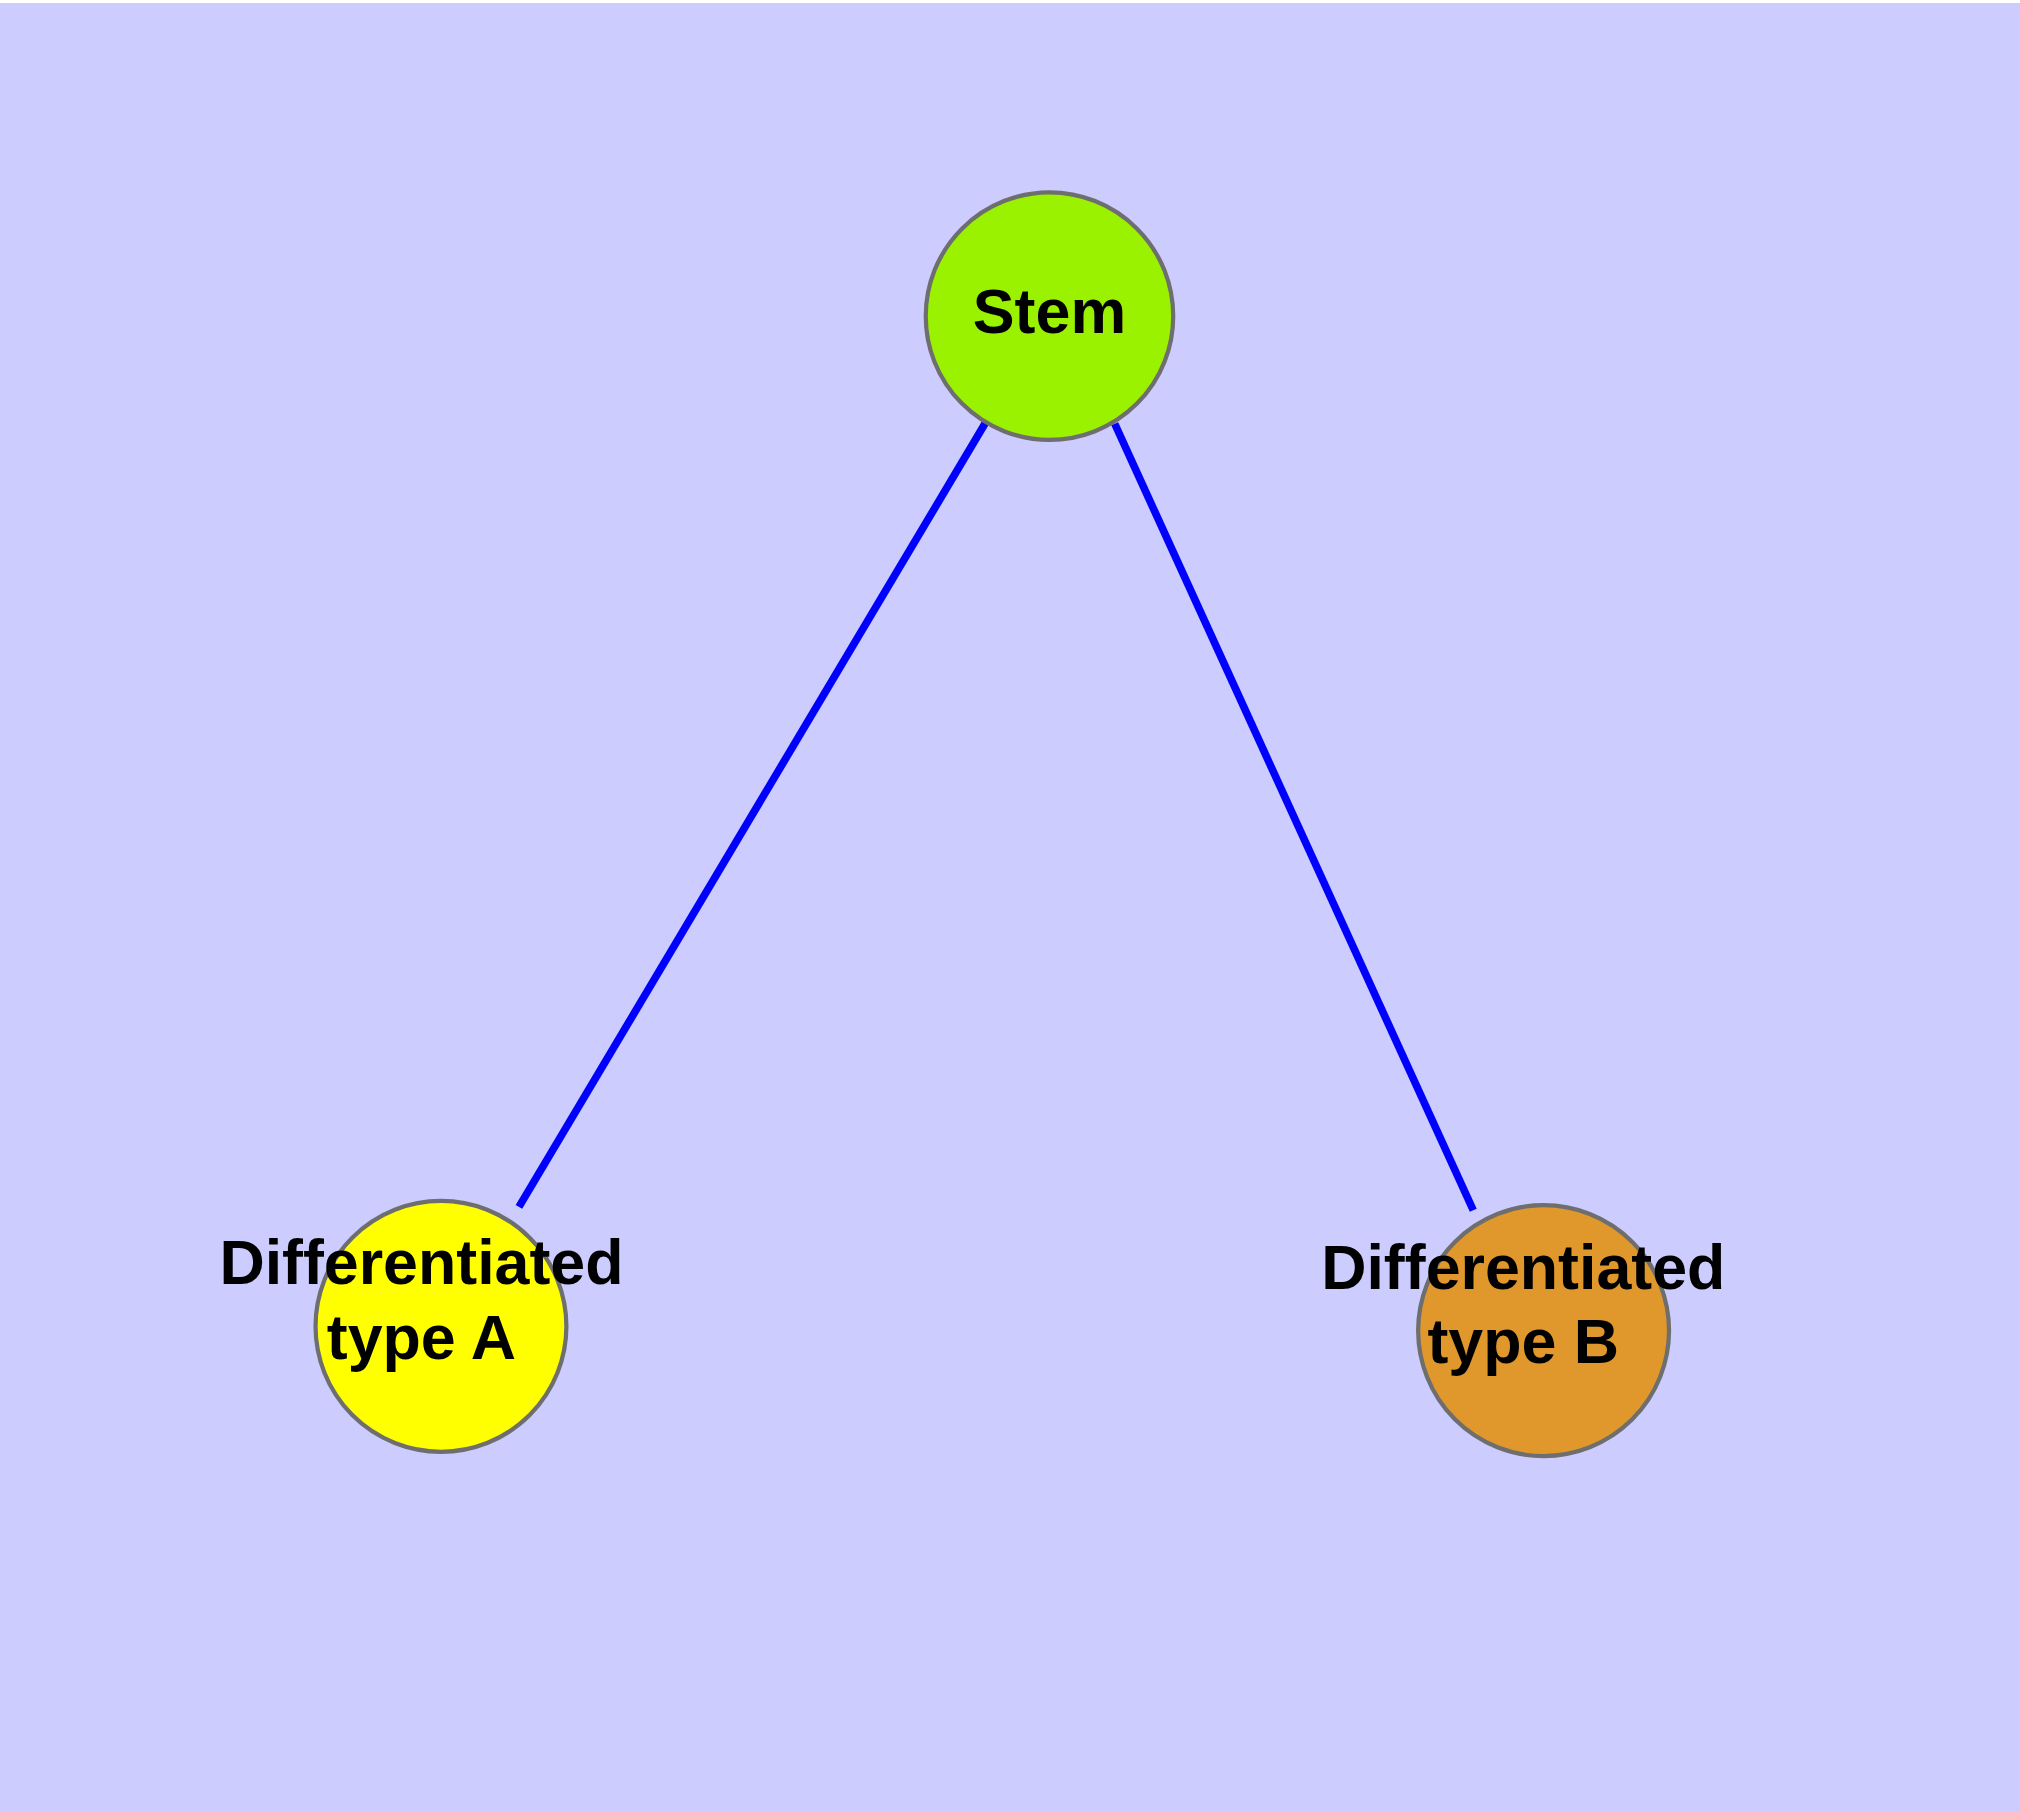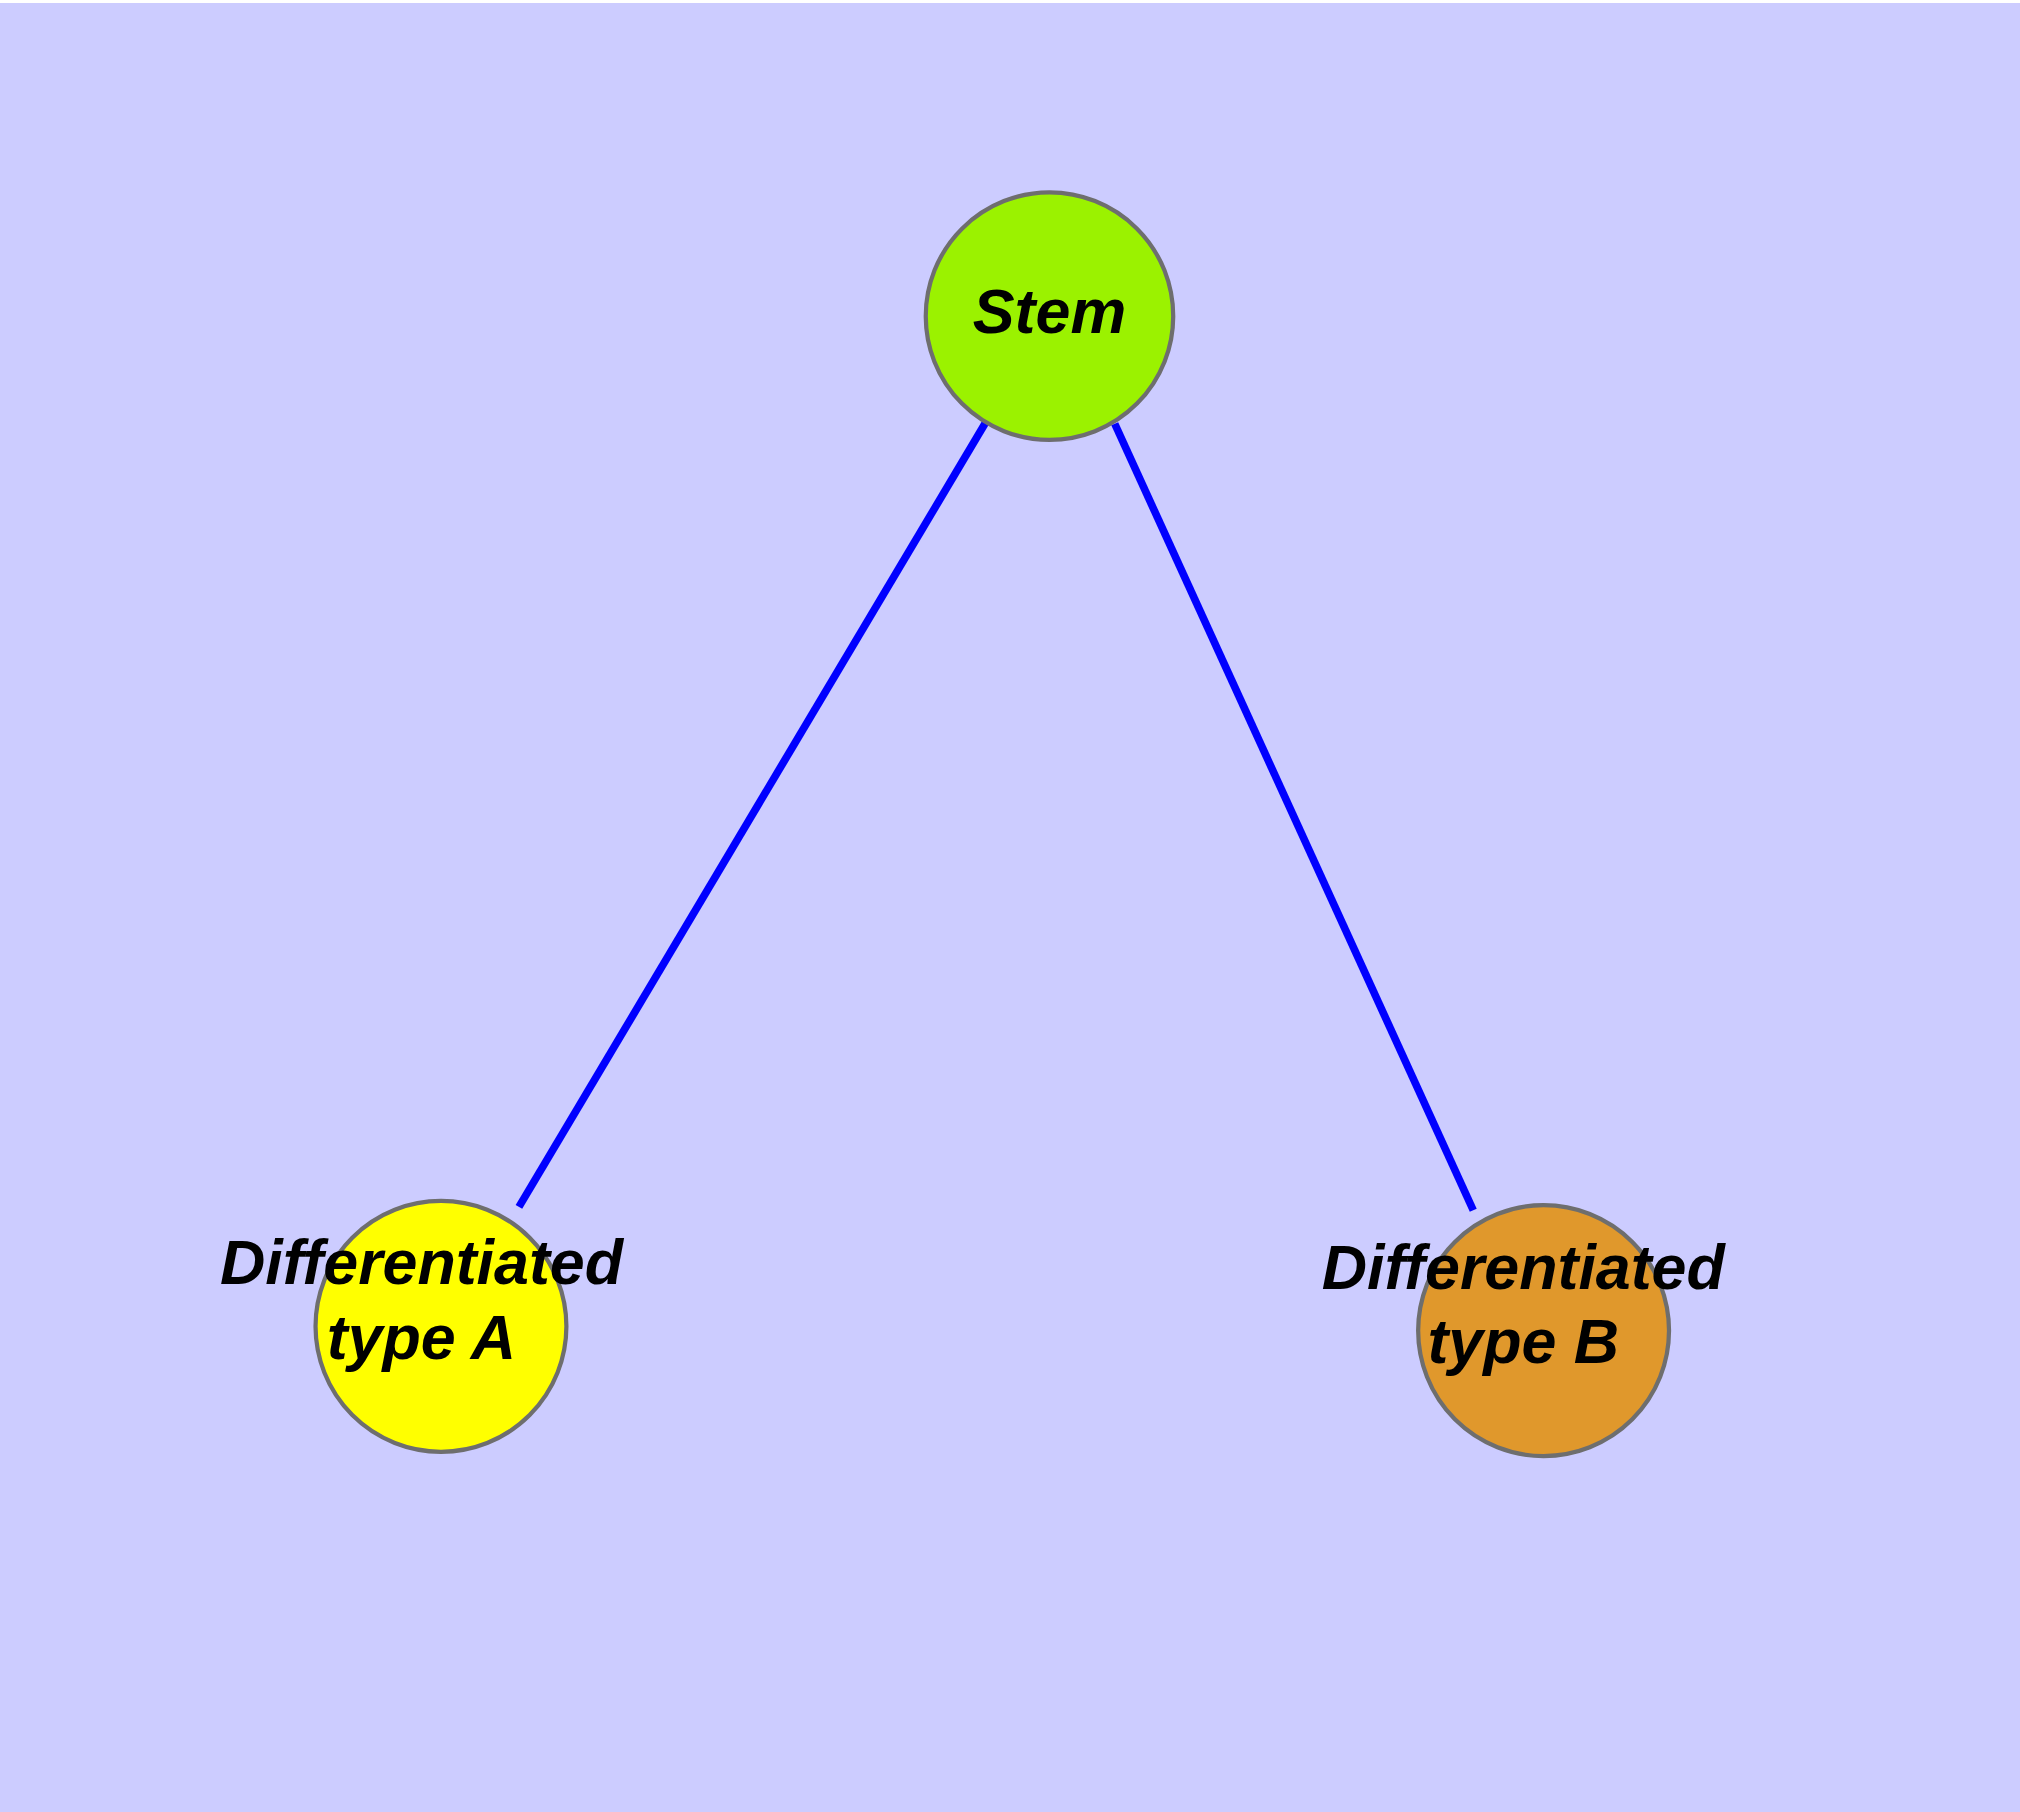--- a/index.html
+++ b/index.html
@@ -7,21 +7,20 @@
     margin: 0;
     padding: 0;
     background: #ffffff;
   }
   #canvas {
     position: relative;
     width: 2021px;
     height: 1812px;
     overflow: hidden;
     font-family: "Liberation Sans", sans-serif;
-    font-style: italic;
   }
   #bg-rect {
     position: absolute;
     left: 0;
     top: 3.4px;
     width: 2021px;
     height: 1809px;
   }
   #graph-svg {
     position: absolute;

